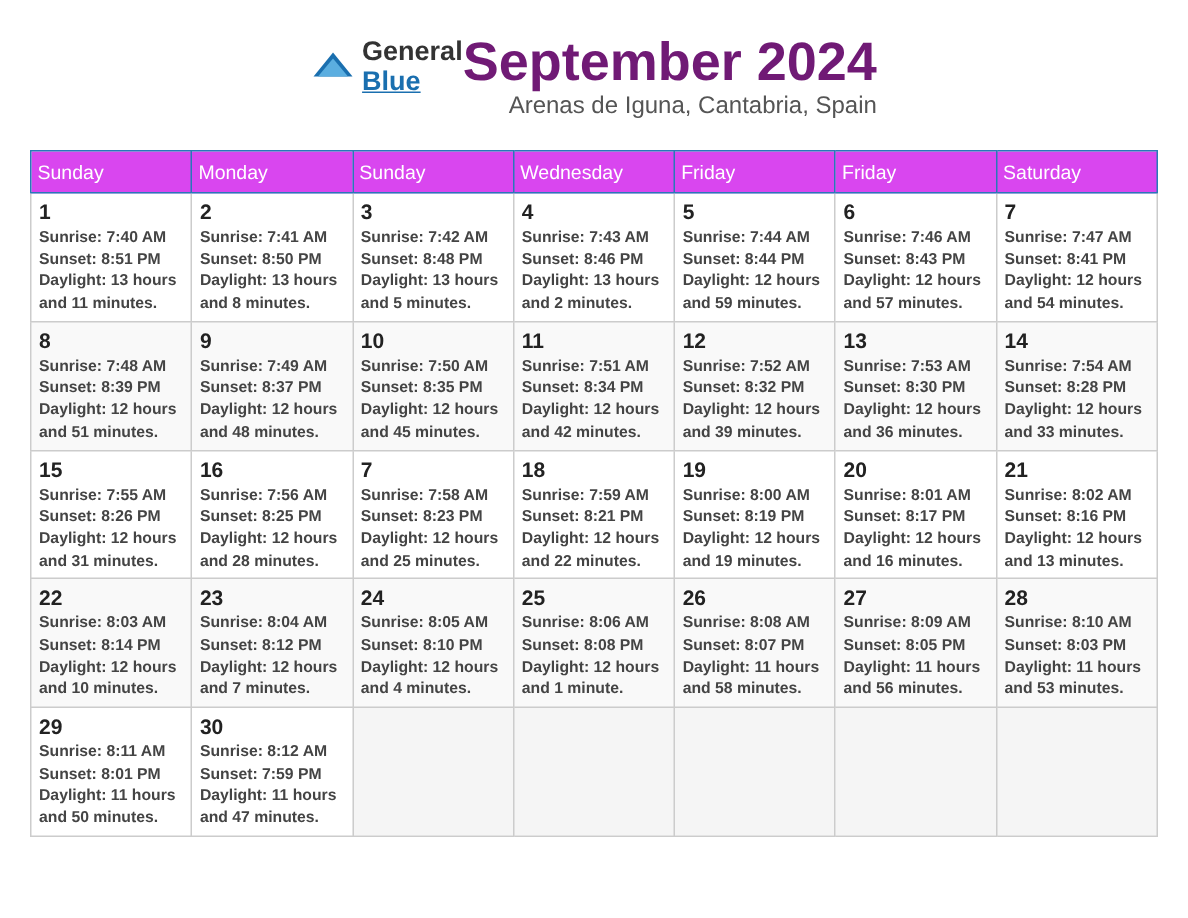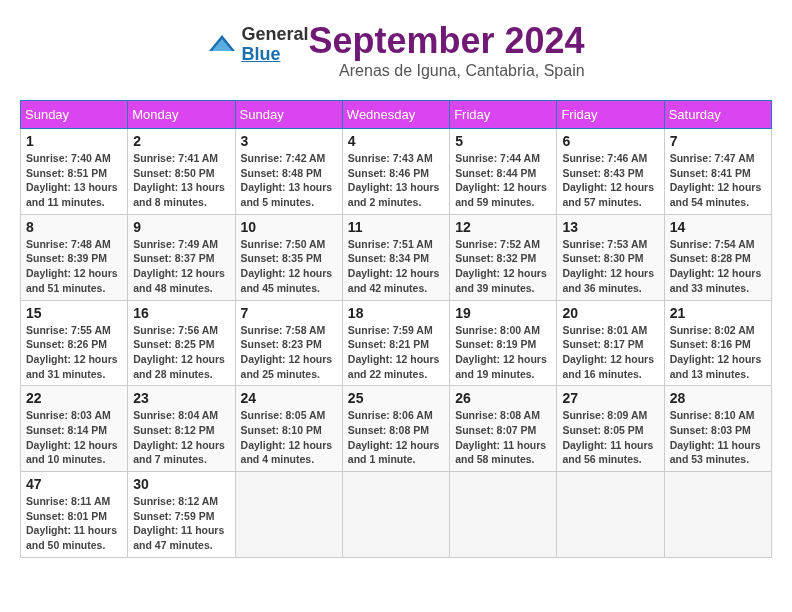--- a/index.html
+++ b/index.html
@@ -238,21 +238,21 @@
           <span class="day-num">27</span>
           <div class="day-info">Sunrise: 8:09 AM<br>Sunset: 8:05 PM<br>Daylight: 11 hours and 56 minutes.</div>
         </td>
         <td>
           <span class="day-num">28</span>
           <div class="day-info">Sunrise: 8:10 AM<br>Sunset: 8:03 PM<br>Daylight: 11 hours and 53 minutes.</div>
         </td>
       </tr>
       <tr>
         <td>
-          <span class="day-num">47</span>
+          <span class="day-num">29</span>
           <div class="day-info">Sunrise: 8:11 AM<br>Sunset: 8:01 PM<br>Daylight: 11 hours and 50 minutes.</div>
         </td>
         <td>
           <span class="day-num">30</span>
           <div class="day-info">Sunrise: 8:12 AM<br>Sunset: 7:59 PM<br>Daylight: 11 hours and 47 minutes.</div>
         </td>
         <td class="empty"></td>
         <td class="empty"></td>
         <td class="empty"></td>
         <td class="empty"></td>

